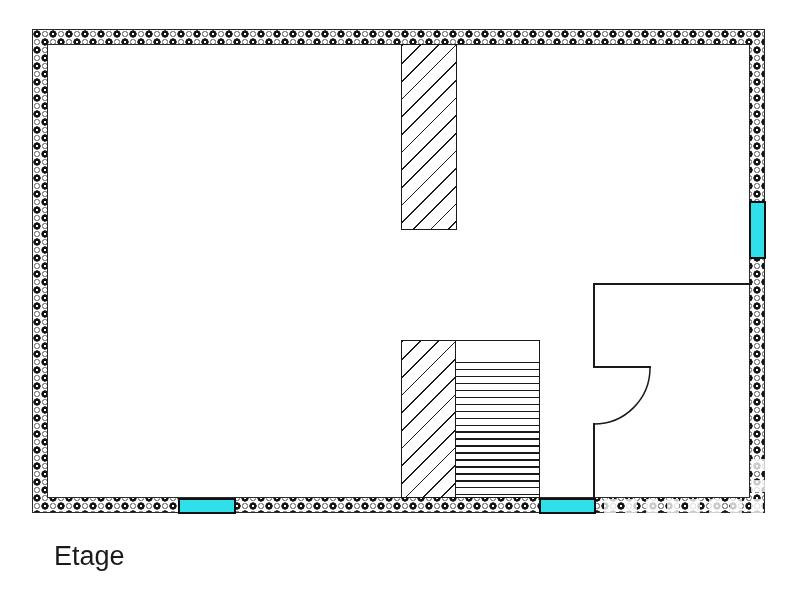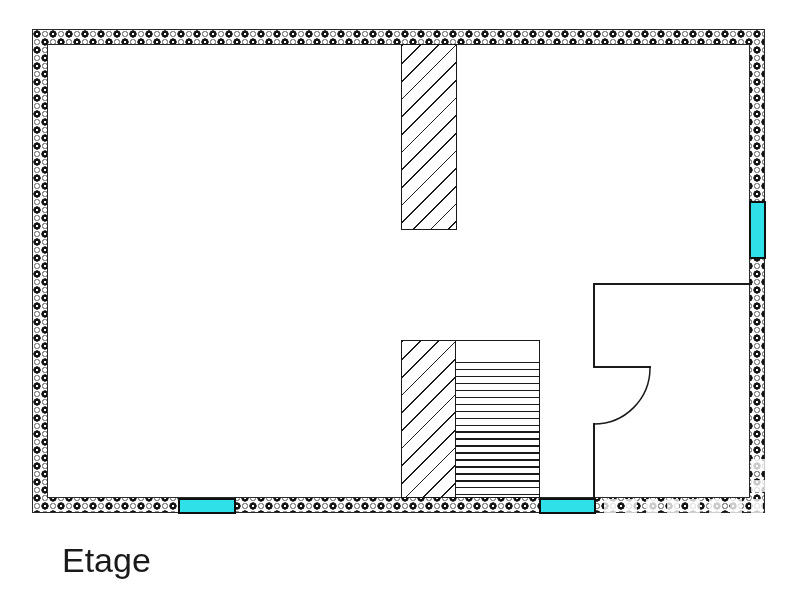--- a/index.html
+++ b/index.html
@@ -52,21 +52,21 @@
   .window-1{left:145px;top:468px;width:58px;height:16px;}
   .window-2{left:506px;top:468px;width:57px;height:16px;}
   .window-3{left:716px;top:171px;width:17px;height:58px;}
 
   
   .label,.title{position:absolute;white-space:nowrap;}
   .label-chambre{left:127px;top:255px;font-size:21px;}
   .label-bureau{left:569px;top:143px;font-size:21px;}
   .label-salle{left:686px;top:391px;font-size:19px;letter-spacing:0.5px;
                transform:translate(-50%,-50%) rotate(90deg);}
-  .title{left:62px;top:541px;font-size:34px;}
+  .title{left:54px;top:541px;font-size:27px;}
 </style>
 </head>
 <body>
 
 <div class="canvas">
 
   <div class="plan">
     <div class="room-inner"></div>
 
     <div class="faded faded-bottom"></div>

